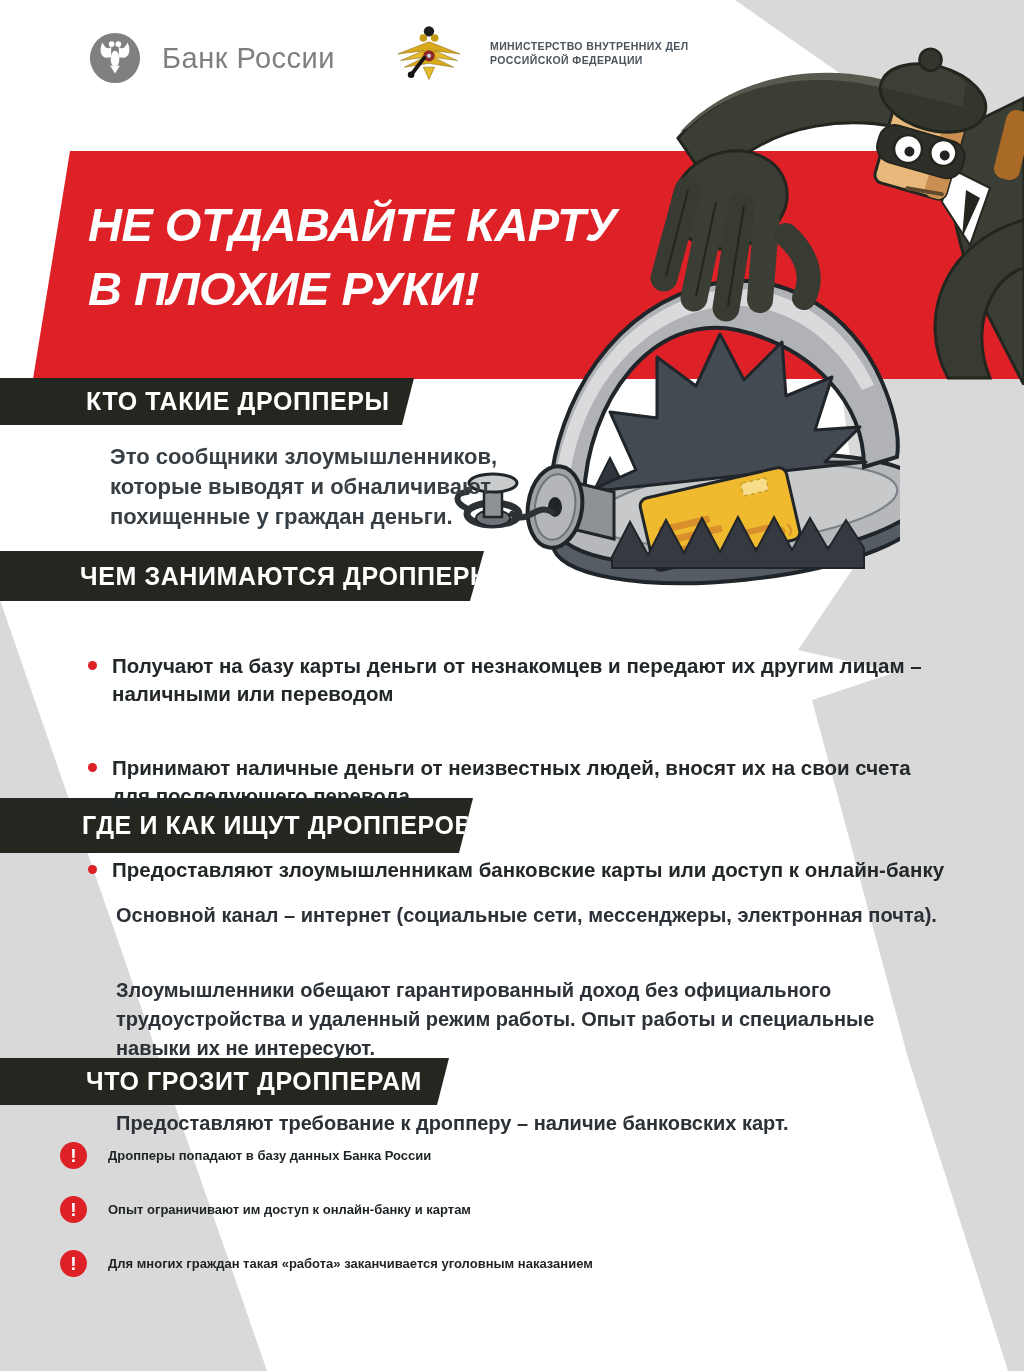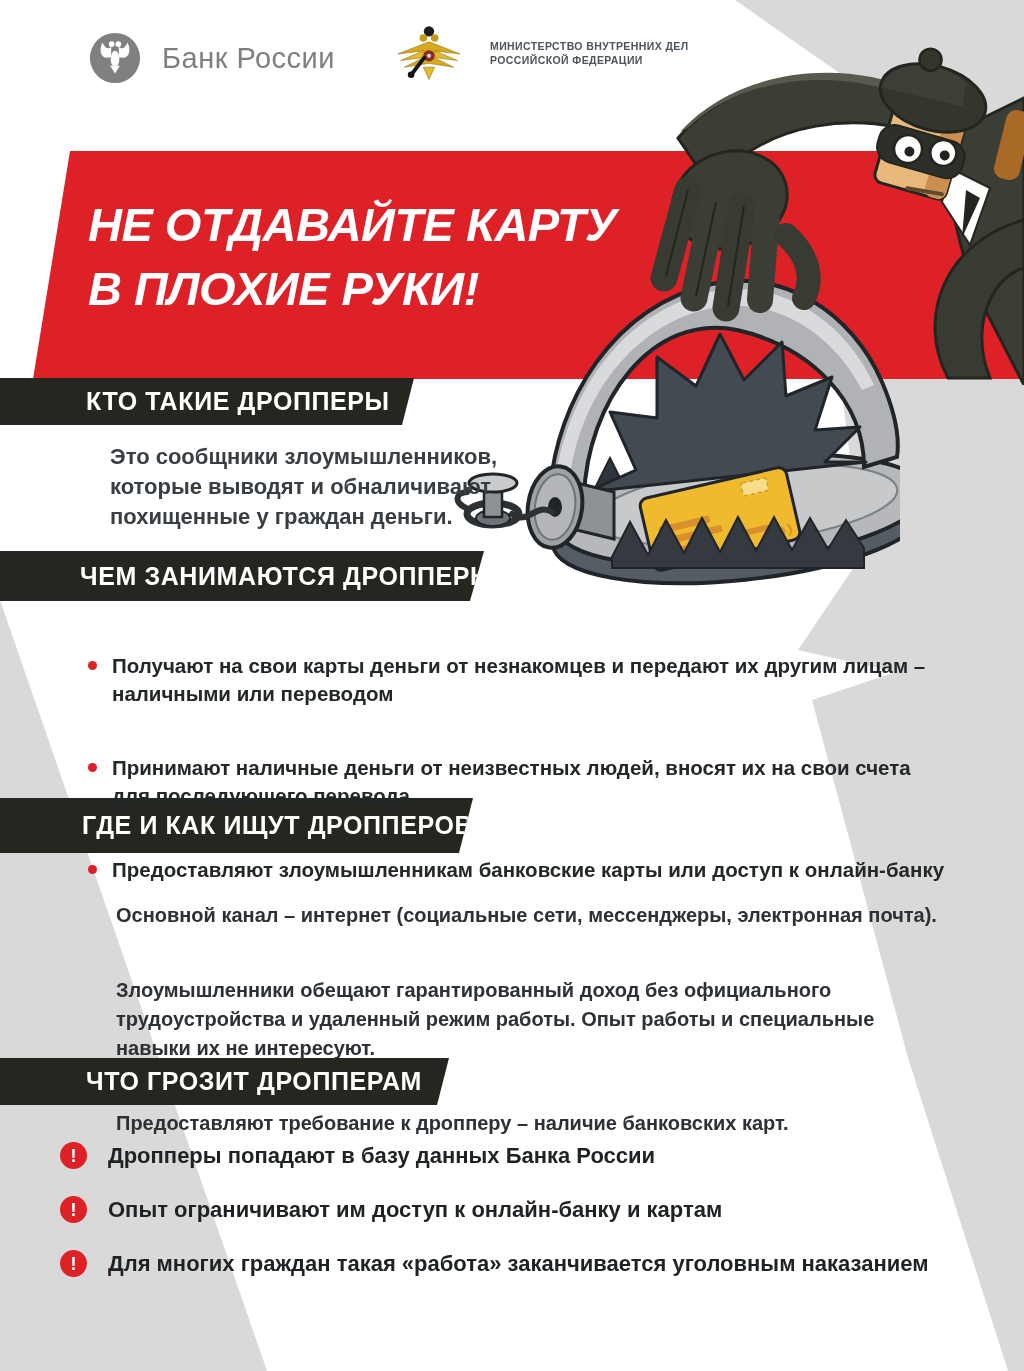--- a/index.html
+++ b/index.html
@@ -34,21 +34,21 @@
   .bullets{left:86px;top:624px;width:890px;margin:0;padding:0;list-style:none;font-size:20.5px;line-height:28px;color:#22272a;}
   .bullets li{position:relative;padding-left:26px;margin-bottom:18px;}
   .bullets li .dot{position:absolute;left:2px;top:9px;width:9px;height:9px;border-radius:50%;
                    background:var(--accent-red,#dd2127);}
   .paras{left:112px;top:872px;width:880px;font-size:20px;line-height:29px;color:#2b3136;}
   .paras p{margin:0 0 17px 4px;}
   .warnings{left:60px;top:1124px;width:920px;}
   .warn-row{display:flex;align-items:flex-start;margin-bottom:9px;}
   .warn-icon{flex:0 0 27px;width:27px;height:27px;border-radius:50%;background:var(--accent-red,#dd2127);
              color:#fff;font-weight:800;font-size:19px;line-height:27px;text-align:center;margin-right:21px;}
-  .warn-text{font-size:22px;line-height:27px;font-weight:700;color:#1d2225;}
+  .warn-text{font-size:13px;line-height:27px;font-weight:700;color:#1d2225;}
 
   .logos{position:absolute;left:0;top:0;width:1024px;height:110px;z-index:3;}
   .cbr{position:absolute;left:88px;top:31px;display:flex;align-items:center;}
   .cbr-name{margin-left:20px;color:#7d7f80;font-size:29px;font-weight:400;letter-spacing:0.5px;}
   .mvd{position:absolute;left:396px;top:22px;display:flex;align-items:center;}
   .mvd-text{margin-left:28px;color:#4b555e;font-size:10.5px;font-weight:700;line-height:14px;letter-spacing:0.4px;}
 
   .art{position:absolute;pointer-events:none;}
   .trap-art{left:452px;top:252px;z-index:5;}
   .thief-art{left:618px;top:40px;z-index:6;}
@@ -181,21 +181,21 @@
     <h2>КТО ТАКИЕ ДРОППЕРЫ</h2>
   </div>
   <div class="txt intro">Это сообщники злоумышленников,
 которые выводят и обналичивают
 похищенные у граждан деньги.</div>
 
   <div class="band band2">
     <h2>ЧЕМ ЗАНИМАЮТСЯ ДРОППЕРЫ</h2>
   </div>
   <ul class="txt bullets">
-    <li><span class="dot"></span><span>Получают на свои карты деньги от незнакомцев и передают их другим лицам –
+    <li><span class="dot"></span><span>Получают на базу карты деньги от незнакомцев и передают их другим лицам –
 наличными или переводом</span></li>
     <li><span class="dot"></span><span>Принимают наличные деньги от неизвестных людей, вносят их на свои счета
 для последующего перевода</span></li>
     <li><span class="dot"></span><span>Предоставляют злоумышленникам банковские карты или доступ к онлайн-банку</span></li>
   </ul>
 
   <div class="band band3">
     <h2>ГДЕ И КАК ИЩУТ ДРОППЕРОВ</h2>
   </div>
   <div class="txt paras">

